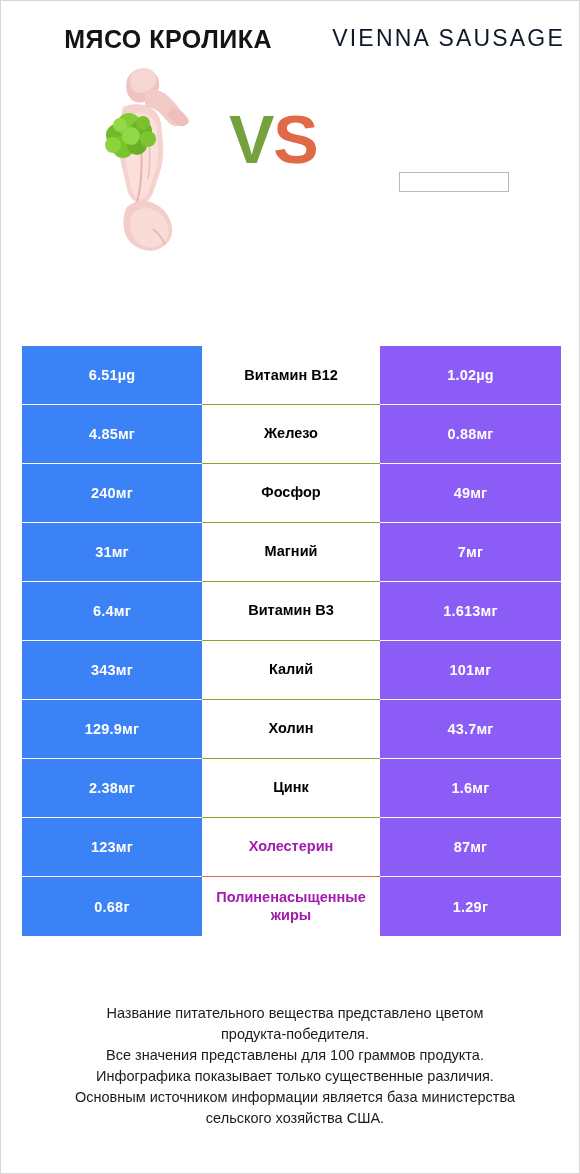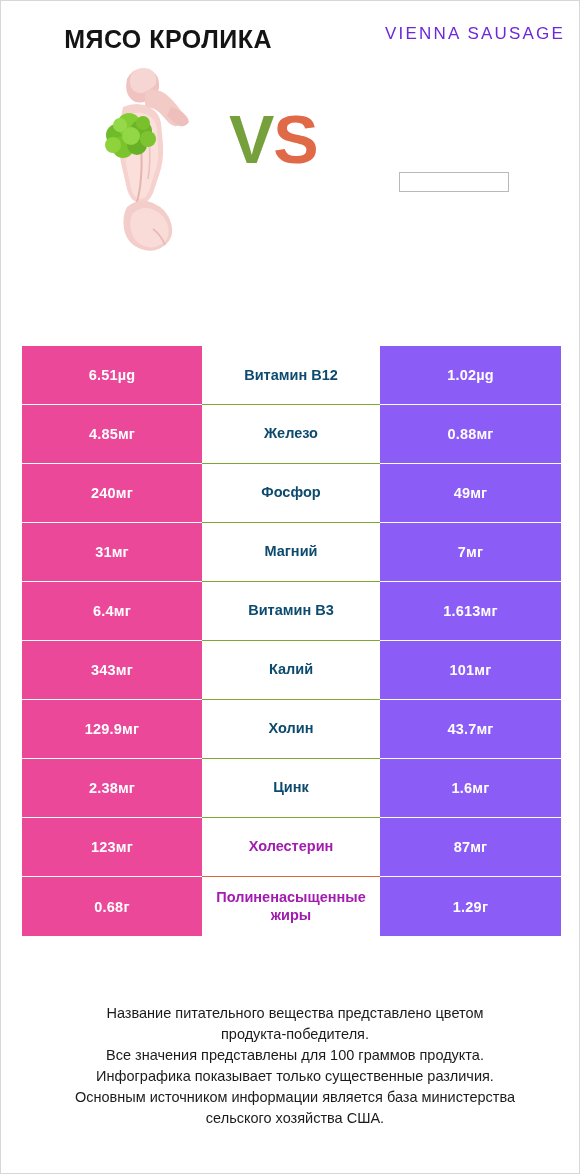--- a/index.html
+++ b/index.html
@@ -32,24 +32,24 @@
   .title-left{
     font-size:25px;
     font-weight:bold;
     line-height:1.28;
     color:#141414;
     letter-spacing:0.5px;
     text-transform:uppercase;
     padding:0 18px;
   }
   .title-right{
-    font-size:17px;
+    font-size:23px;
     font-weight:300;
     line-height:1.34;
-    color:#6d28d9;
+    color:#0f172a;
     letter-spacing:2.2px;
     text-transform:uppercase;
     padding:0 14px;
   }
 
   
   .hero{
     position:relative;
     height:212px;
     width:100%;
@@ -95,21 +95,21 @@
   }
   .cell{
     display:flex;
     align-items:center;
     justify-content:center;
     box-sizing:border-box;
     text-align:center;
   }
   .cell-left{
     width:180px;
-    background:#ec4899;
+    background:#3b82f6;
     color:#ffffff;
     border-bottom:1px solid #ffffff;
   }
   .cell-right{
     width:181px;
     background:#8b5cf6;
     color:#ffffff;
     border-bottom:1px solid #ffffff;
   }
   .cell-mid{
@@ -128,21 +128,21 @@
 
   .val{
     font-size:14.5px;
     font-weight:bold;
     white-space:nowrap;
     letter-spacing:0.2px;
   }
   .nutrient{
     font-size:14.5px;
     font-weight:bold;
-    color:#0c4a6e;
+    color:#000000;
     line-height:1.22;
     white-space:nowrap;
     overflow:hidden;
     display:block;
     width:100%;
   }
   .nutrient.wrap{white-space:normal;}
   .row.loser .nutrient{color:#a21caf;}
 
   

